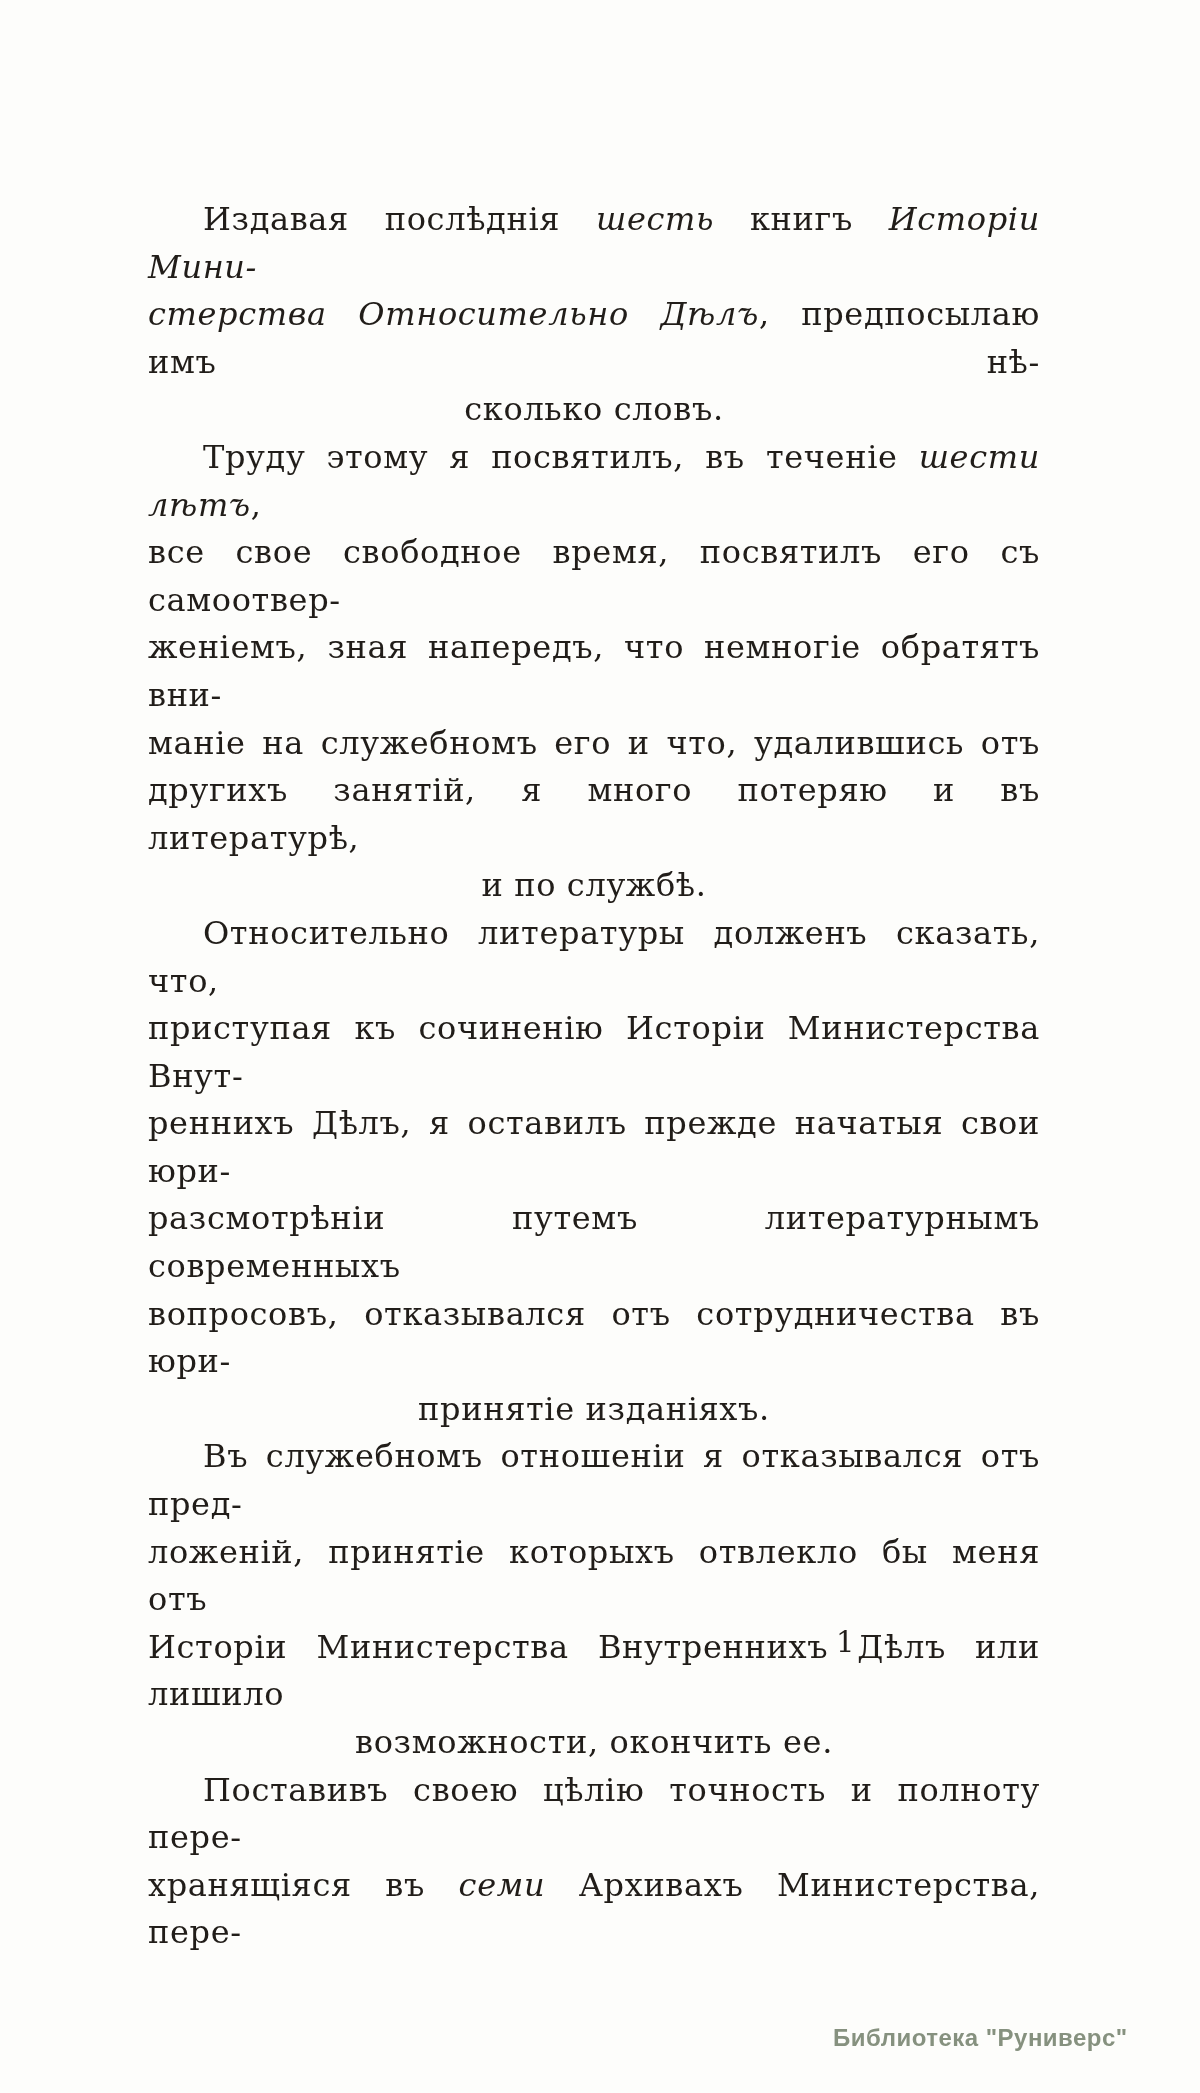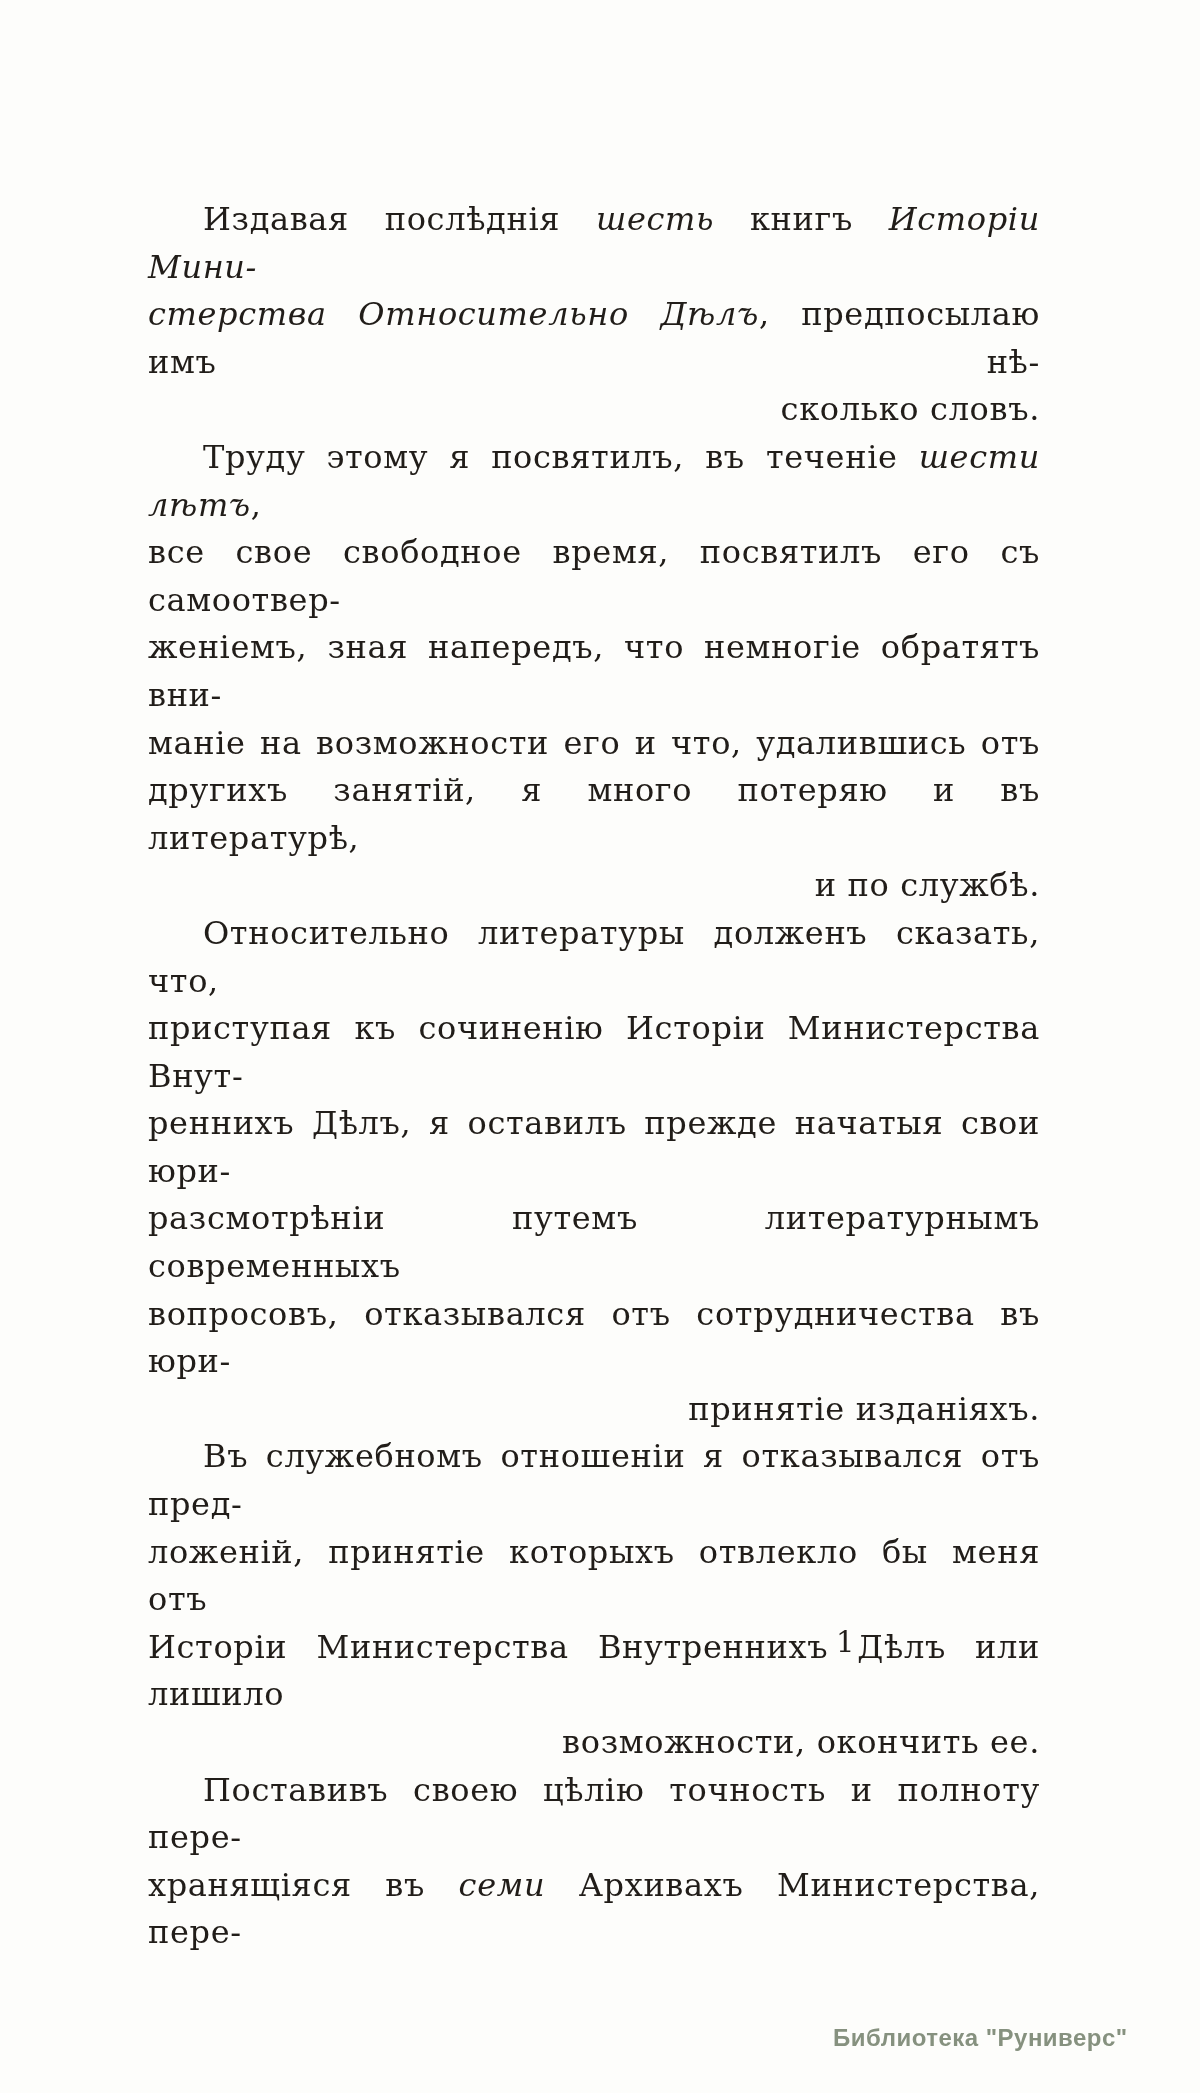--- a/index.html
+++ b/index.html
@@ -25,21 +25,21 @@
   }
   .paragraph {
     margin: 0;
     padding: 0;
   }
   .line {
     font-size: 32px;
     line-height: 47.6px;
     letter-spacing: 0.02em;
     white-space: normal;
-    text-align: right;
+    text-align: center;
   }
   .line.justify {
     text-align: justify;
     text-align-last: justify;
   }
   .line.indent {
     text-indent: 55px;
   }
   .italic {
     font-style: italic;
@@ -74,21 +74,21 @@
   <div class="text-block">
       <div class="paragraph">
         <div class="line indent justify"><span class="roman">Издавая послѣднія </span><span class="italic">шесть</span><span class="roman"> книгъ </span><span class="italic">Исторіи Мини-</span></div>
         <div class="line justify"><span class="italic">стерства Относительно Дѣлъ</span><span class="roman">, предпосылаю имъ нѣ-</span></div>
         <div class="line"><span class="roman">сколько словъ.</span></div>
       </div>
       <div class="paragraph">
         <div class="line indent justify"><span class="roman">Труду этому я посвятилъ, въ теченіе </span><span class="italic">шести лѣтъ</span><span class="roman">,</span></div>
         <div class="line justify"><span class="roman">все свое свободное время, посвятилъ его съ самоотвер-</span></div>
         <div class="line justify"><span class="roman">женіемъ, зная напередъ, что немногіе обратятъ вни-</span></div>
-        <div class="line justify"><span class="roman">маніе на возможности его и что, удалившись отъ</span></div>
+        <div class="line justify"><span class="roman">маніе на служебномъ его и что, удалившись отъ</span></div>
         <div class="line justify"><span class="roman">другихъ занятій, я много потеряю и въ литературѣ,</span></div>
         <div class="line"><span class="roman">и по службѣ.</span></div>
       </div>
       <div class="paragraph">
         <div class="line indent justify"><span class="roman">Относительно литературы долженъ сказать, что,</span></div>
         <div class="line justify"><span class="roman">приступая къ сочиненію Исторіи Министерства Внут-</span></div>
         <div class="line justify"><span class="roman">реннихъ Дѣлъ, я оставилъ прежде начатыя свои юри-</span></div>
         <div class="line justify"><span class="roman">разсмотрѣніи путемъ литературнымъ современныхъ</span></div>
         <div class="line justify"><span class="roman">вопросовъ, отказывался отъ сотрудничества въ юри-</span></div>
         <div class="line"><span class="roman">принятіе изданіяхъ.</span></div>

